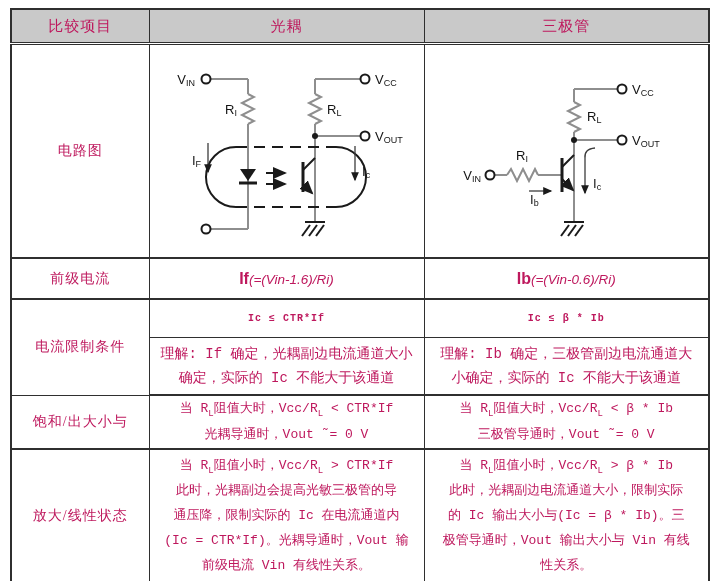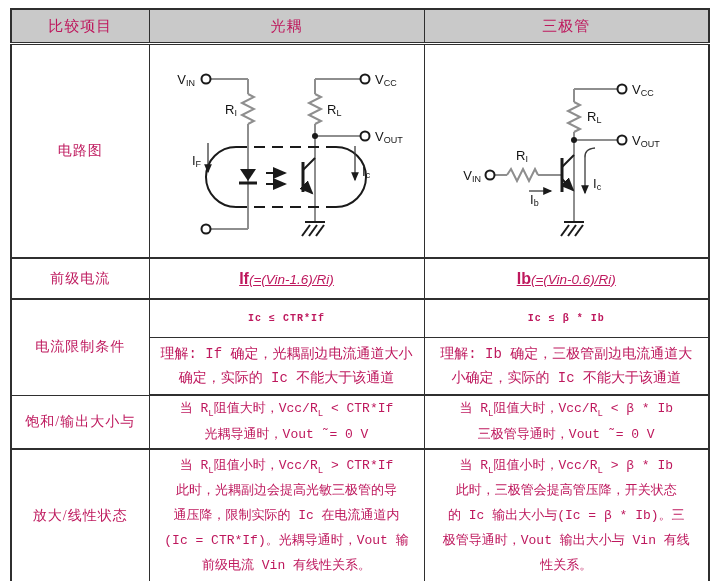--- a/index.html
+++ b/index.html
@@ -33,21 +33,21 @@
   }
   tr.r-circuit td{height:212px;}
   tr.r-input td{height:39px;border-bottom:2px solid var(--border);border-top:2px solid var(--border);}
   tr.r-limit-f td{height:37px;}
   tr.r-limit-n td{height:56px;border-bottom:2px solid var(--border);}
   tr.r-sat td{height:52px;border-bottom:2px solid var(--border);}
   tr.r-amp td{height:131px;margin-top:42px;}
   td.rowlabel{font-size:14px;letter-spacing:1px;}
   td.circ{vertical-align:middle;}
   td.circ svg{display:block;margin:0 auto;}
-  .fmla-input{font-family:"Liberation Sans","DejaVu Sans",sans-serif;text-decoration:underline;}
+  .fmla-input{font-family:"Liberation Sans","DejaVu Sans",sans-serif;}
   .fmla-input .b{font-weight:bold;font-size:16px;}
   .fmla-input .i{font-style:italic;font-size:13.5px;}
   .mono{font-family:"Liberation Mono","DejaVu Sans Mono",monospace;}
   .limit-fmla{font-size:10px;letter-spacing:1px;font-weight:bold;}
   .note{font-size:14px;line-height:24px;padding-top:2px;}
   .body2{font-size:13px;line-height:26px;}
   .body5{font-size:13px;line-height:25px;padding-top:2px;}
   sub{font-size:9px;line-height:0;}
   .line{white-space:nowrap;}
   
@@ -210,21 +210,21 @@
       <div class="line">理解: If 确定，光耦副边电流通道大小</div>
       <div class="line">确定，实际的 Ic 不能大于该通道</div>
     </td>
     <td class="mono note">
       <div class="line">理解: Ib 确定，三极管副边电流通道大</div>
       <div class="line">小确定，实际的 Ic 不能大于该通道</div>
     </td>
   </tr>
 
   <tr class="r-sat">
-    <td class="rowlabel">饱和/输出大小与</td>
+    <td class="rowlabel">饱和/出大小与</td>
     <td class="mono body2">
       <div class="line"><span>当 R</span><sub>L</sub><span>阻值大时，Vcc/R</span><sub>L</sub><span> &lt; CTR*If</span></div>
       <div class="line">光耦导通时，Vout ˜= 0 V</div>
     </td>
     <td class="mono body2">
       <div class="line"><span>当 R</span><sub>L</sub><span>阻值大时，Vcc/R</span><sub>L</sub><span> &lt; β * Ib</span></div>
       <div class="line">三极管导通时，Vout ˜= 0 V</div>
     </td>
   </tr>
 
@@ -232,21 +232,21 @@
     <td class="rowlabel">放大/线性状态</td>
     <td class="mono body5">
       <div class="line"><span>当 R</span><sub>L</sub><span>阻值小时，Vcc/R</span><sub>L</sub><span> &gt; CTR*If</span></div>
       <div class="line">此时，光耦副边会提高光敏三极管的导</div>
       <div class="line">通压降，限制实际的 Ic 在电流通道内</div>
       <div class="line">(Ic = CTR*If)。光耦导通时，Vout 输</div>
       <div class="line">前级电流 Vin 有线性关系。</div>
     </td>
     <td class="mono body5">
       <div class="line"><span>当 R</span><sub>L</sub><span>阻值小时，Vcc/R</span><sub>L</sub><span> &gt; β * Ib</span></div>
-      <div class="line">此时，三极管会提高管压降，开关状态</div>
+      <div class="line">此时，光耦副边电流通道大小，限制实际</div>
       <div class="line">的 Ic 输出大小与(Ic = β * Ib)。三</div>
       <div class="line">极管导通时，Vout 输出大小与 Vin 有线</div>
       <div class="line">性关系。</div>
     </td>
   </tr>
 </tbody>
     </table>
 </div>
 
 </body></html>

